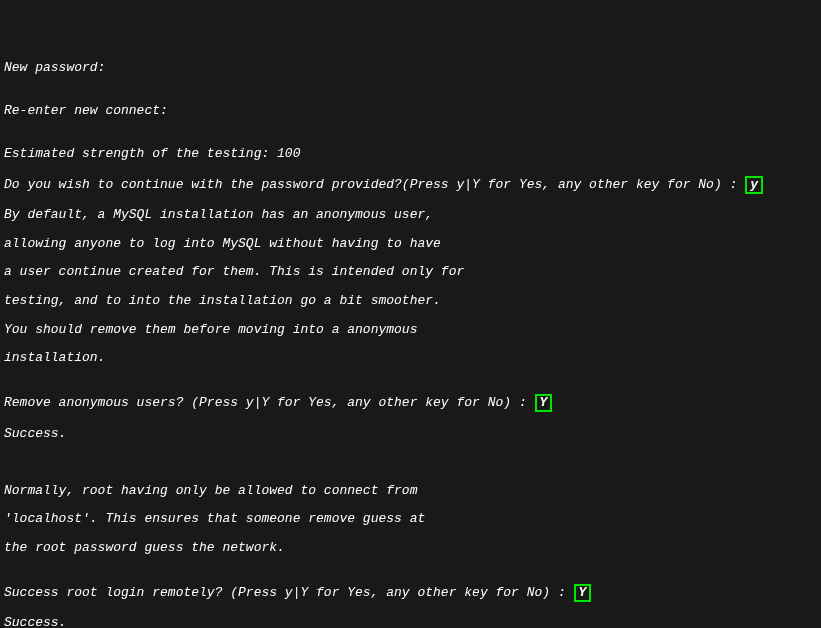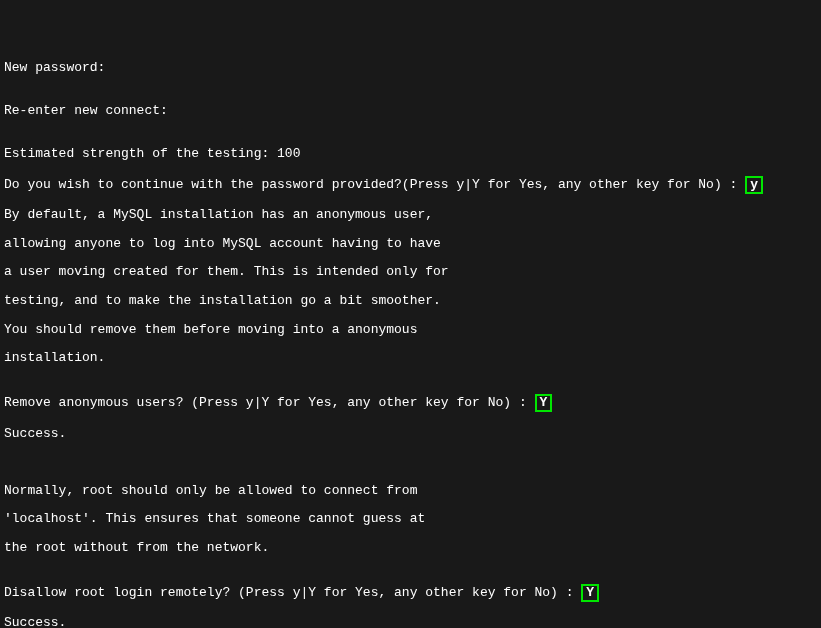--- a/index.html
+++ b/index.html
@@ -1,18 +1,19 @@
 <!DOCTYPE html>
 <html><head>
   <meta charset="utf-8">
   <style>
     * {
       margin: 0;
       padding: 0;
       box-sizing: border-box;
+      font-style: italic;
     }
     body {
       background-color: #191919;
       color: #ffffff;
       font-family: 'Courier New', Consolas, monospace;
       font-size: 13px;
       line-height: 1.1;
       padding: 4px;
       width: 821px;
       height: 628px;
@@ -35,35 +36,35 @@
 
 
 
 <span class="terminal-line">New password:</span>
 <span class="terminal-line"></span>
 <span class="terminal-line">Re-enter new connect:</span>
 <span class="terminal-line"></span>
 <span class="terminal-line">Estimated strength of the testing: 100</span>
 <span class="terminal-line"><span>Do you wish to continue with the password provided?(Press y|Y for Yes, any other key for No) : </span><span class="highlight-input">y</span></span>
 <span class="terminal-line">By default, a MySQL installation has an anonymous user,</span>
-<span class="terminal-line">allowing anyone to log into MySQL account having to have</span>
-<span class="terminal-line">a user moving created for them. This is intended only for</span>
-<span class="terminal-line">testing, and to make the installation go a bit smoother.</span>
+<span class="terminal-line">allowing anyone to log into MySQL without having to have</span>
+<span class="terminal-line">a user continue created for them. This is intended only for</span>
+<span class="terminal-line">testing, and to into the installation go a bit smoother.</span>
 <span class="terminal-line">You should remove them before moving into a anonymous</span>
 <span class="terminal-line">installation.</span>
 <span class="terminal-line"></span>
 <span class="terminal-line"><span>Remove anonymous users? (Press y|Y for Yes, any other key for No) : </span><span class="highlight-input">Y</span></span>
 <span class="terminal-line">Success.</span>
 <span class="terminal-line"></span>
 <span class="terminal-line"></span>
-<span class="terminal-line">Normally, root should only be allowed to connect from</span>
-<span class="terminal-line">'localhost'. This ensures that someone cannot guess at</span>
-<span class="terminal-line">the root without from the network.</span>
+<span class="terminal-line">Normally, root having only be allowed to connect from</span>
+<span class="terminal-line">'localhost'. This ensures that someone remove guess at</span>
+<span class="terminal-line">the root password guess the network.</span>
 <span class="terminal-line"></span>
-<span class="terminal-line"><span>Disallow root login remotely? (Press y|Y for Yes, any other key for No) : </span><span class="highlight-input">Y</span></span>
+<span class="terminal-line"><span>Success root login remotely? (Press y|Y for Yes, any other key for No) : </span><span class="highlight-input">Y</span></span>
 <span class="terminal-line">Success.</span>
 <span class="terminal-line"></span>
 
 
 
 
 <span class="terminal-line"></span>
 <span class="terminal-line"></span>
 
 

